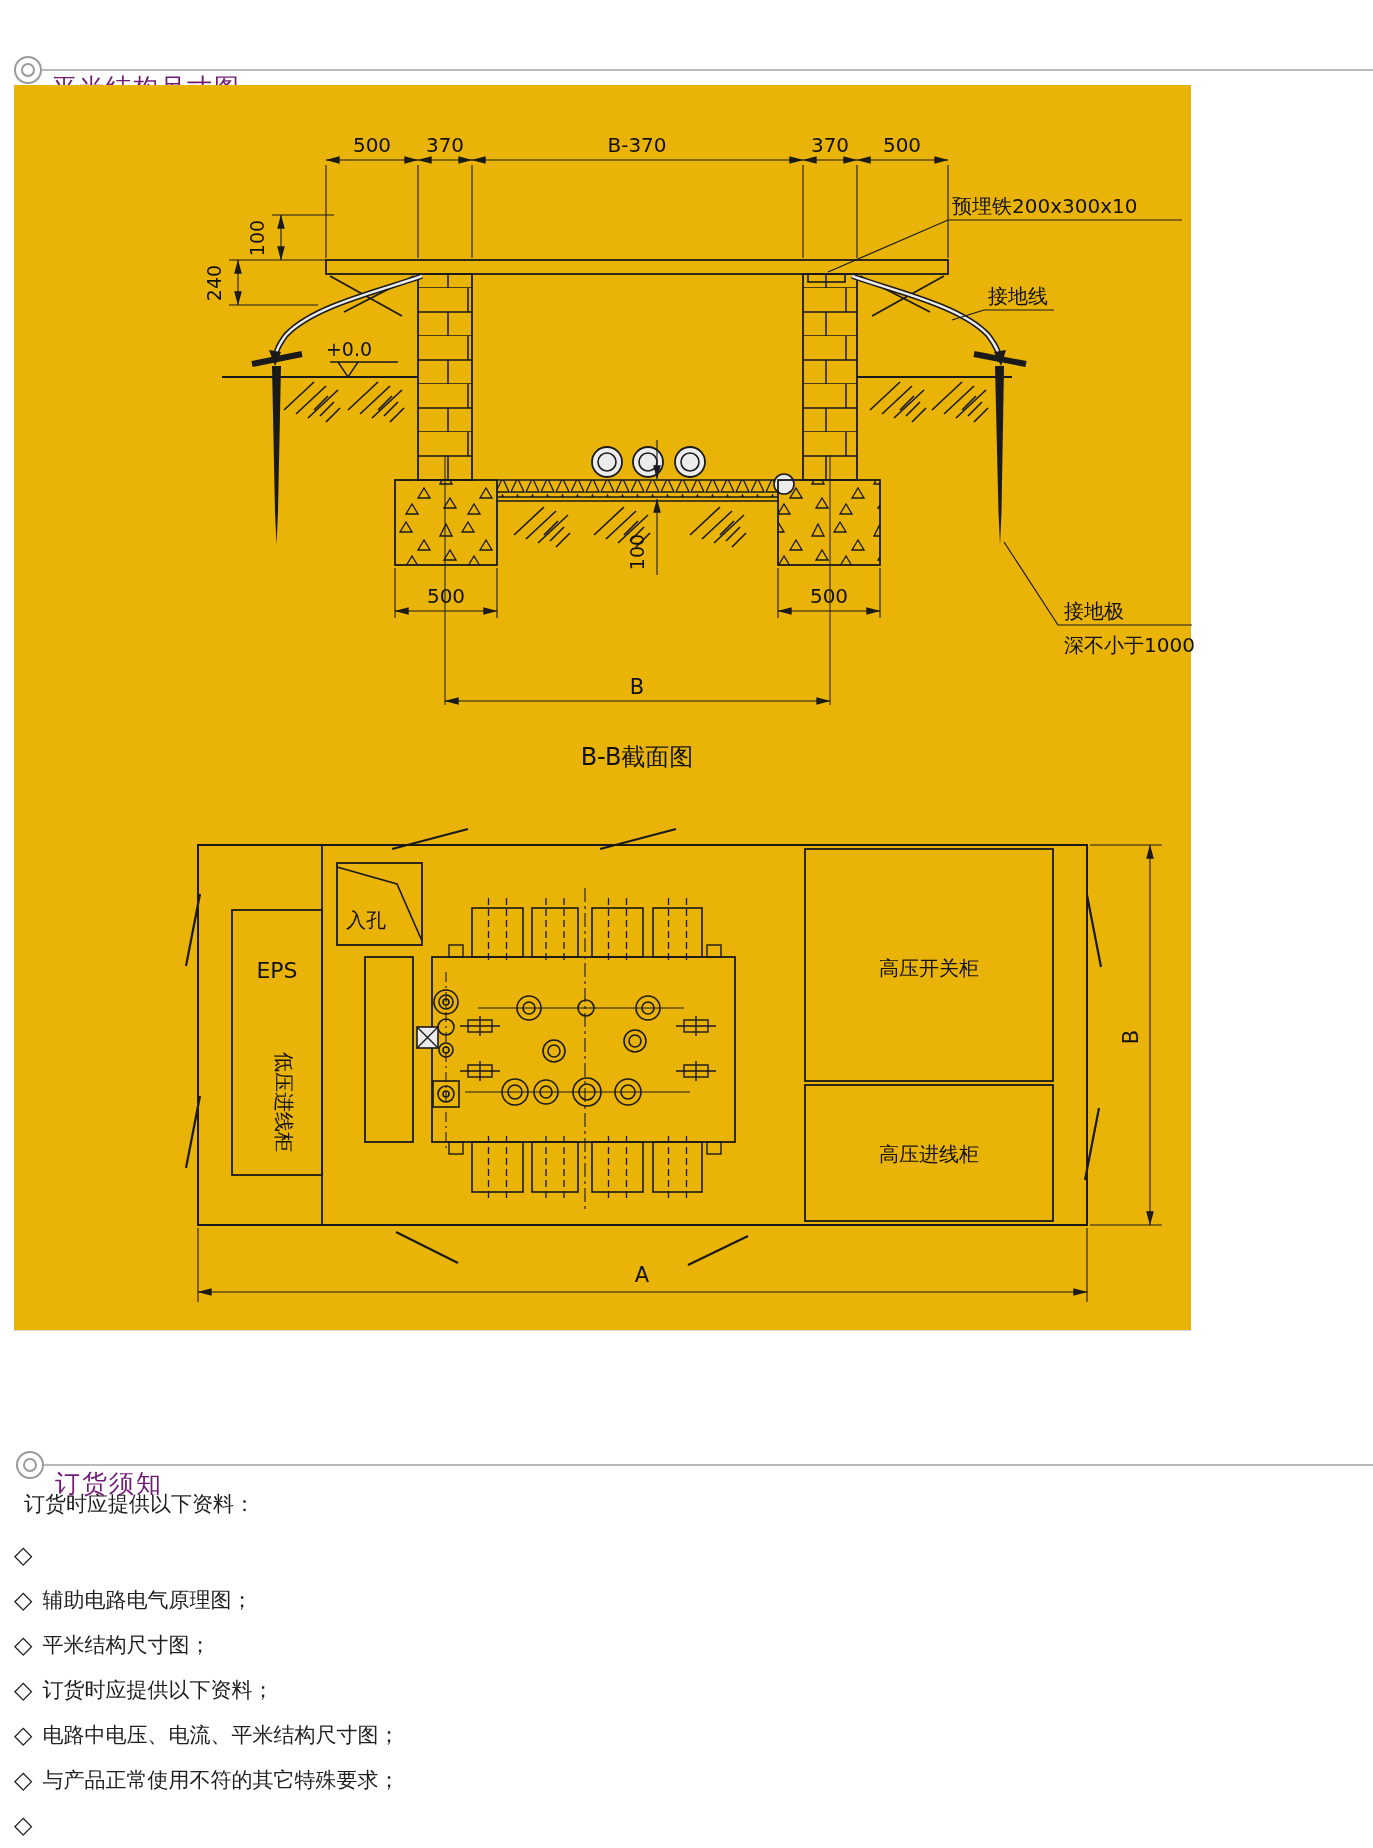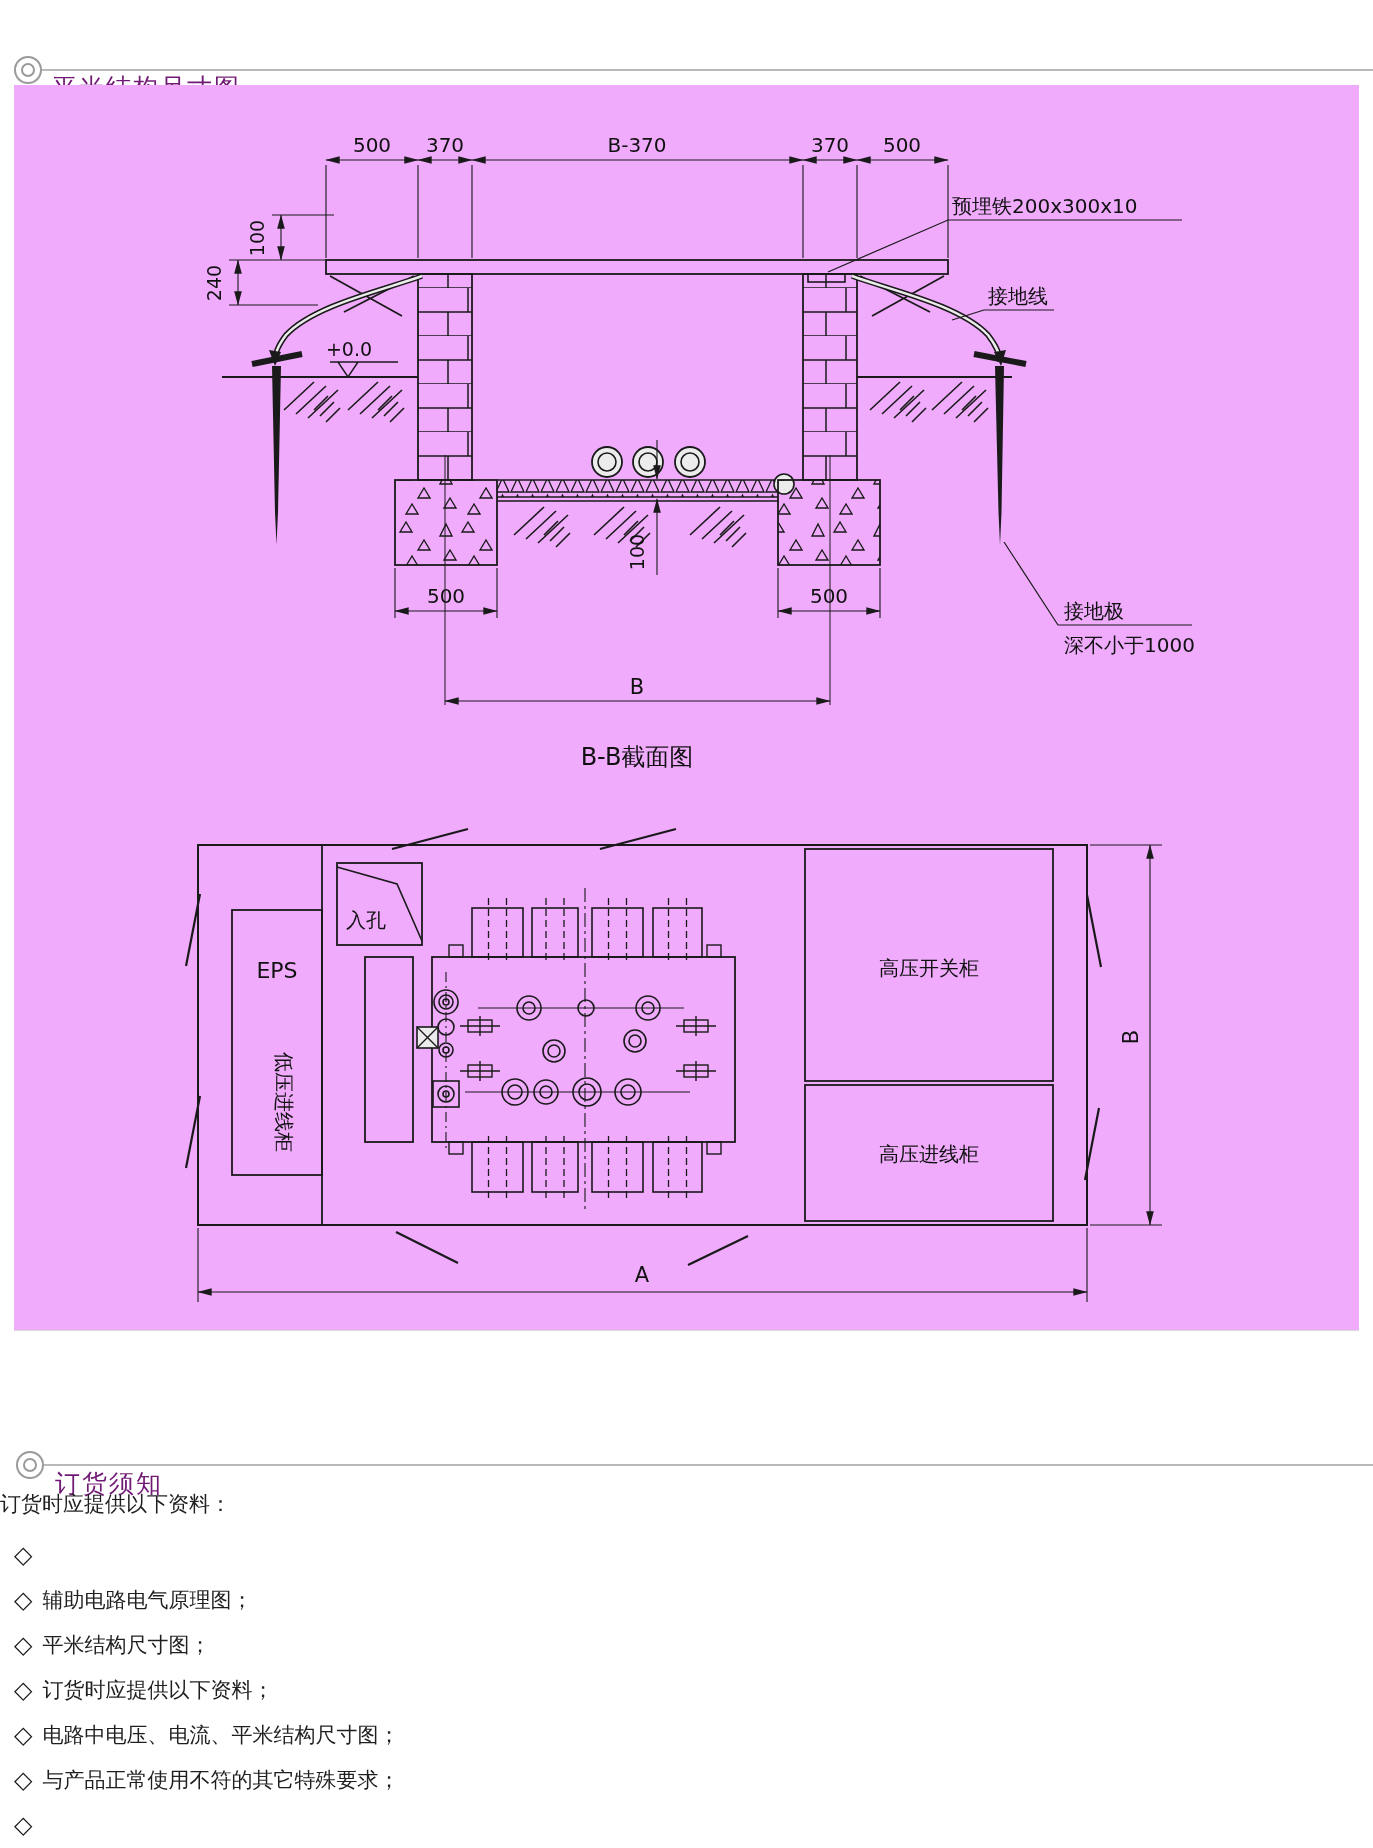--- a/index.html
+++ b/index.html
@@ -5,25 +5,25 @@
   * { margin:0; padding:0; box-sizing:border-box; }
   html,body { width:1373px; height:1848px; background:#ffffff; font-family:"DejaVu Sans", sans-serif; }
   .page { position:relative; width:1373px; height:1848px; overflow:hidden; background:#ffffff; }
 
   .sec-title { position:absolute; color:#701a75; font-weight:normal; font-size:25px; letter-spacing:2px;margin-top:45px; }
   .sec-rule  { position:absolute; height:2px; background:#b9b9b9; }
   .ring { position:absolute; width:28px; height:28px; border:2px solid #9a9a9a; border-radius:50%;
           background:#fff; display:flex; align-items:center; justify-content:center; }
   .ring .inner { width:14px; height:14px; border:2px solid #9a9a9a; border-radius:50%; }
 
-  .panel { position:absolute; left:14px; top:85px; width:1345px; height:1246px; background:#f0abfc;
+  .panel { position:absolute; left:14px; top:85px; width:1177px; height:1246px; background:#eab308;
            border-bottom:1px solid #d8d8d8; }
   .panel svg { display:block; }
 
-  .intro { position:absolute; left:0; top:1490px; font-size:21px; color:#1f1f1f; }
+  .intro { position:absolute; left:24px; top:1490px; font-size:21px; color:#1f1f1f; }
   .notes { position:absolute; left:14px; top:1532px; list-style:none; }
   .notes li { display:flex; align-items:center; height:45px; font-size:21px; color:#1f1f1f; }
   .notes .bullet { font-size:24px; margin-right:10px; color:#1a1a1a; }
 
   svg text { fill:#111; font-family:"DejaVu Sans", sans-serif; }
   .ln { stroke:#1a1a1a; fill:none; }
 </style>
 </head>
 <body>
 

